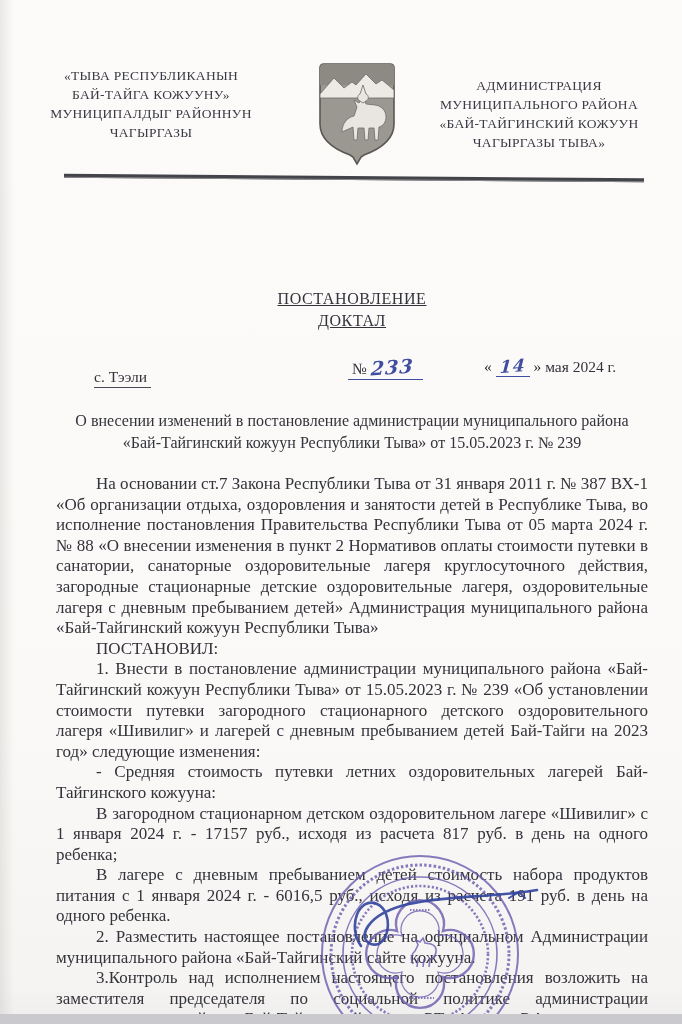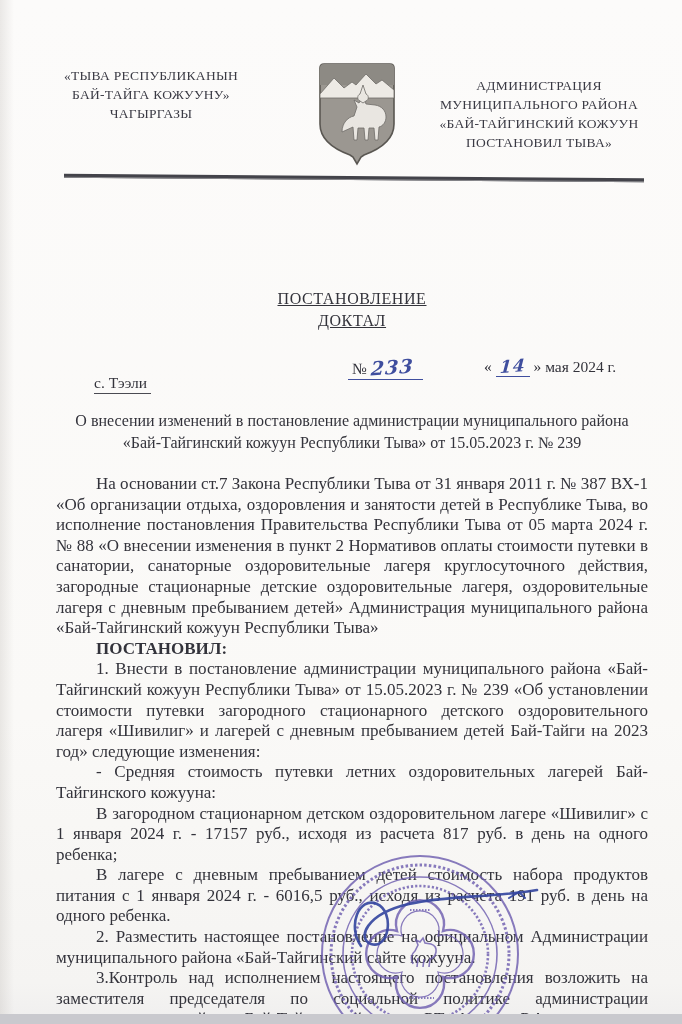--- a/index.html
+++ b/index.html
@@ -36,41 +36,41 @@
   
   .doc-title{
     margin-top:94px;
     text-align:center;
     font-size:16px;line-height:22px;letter-spacing:0.6px;
     color:#33333b;
     text-decoration:underline;
   }
   
   .meta-row{position:relative;height:30px;margin-top:22px;font-size:15.5px;}
-  .place{position:absolute;left:38px;top:20px;border-bottom:1px solid #4a4a52;padding:0 4px 1px 0;}
+  .place{position:absolute;left:38px;top:14px;border-bottom:1px solid #4a4a52;padding:0 4px 1px 0;}
   .number-group{position:absolute;left:292px;top:2px;border-bottom:1px solid #3f4e9e;padding:0 10px 1px 4px;}
   .hand{
     font-family:"DejaVu Serif", serif;
     font-style:italic;font-weight:bold;
     color:#3f4e9e;font-size:19px;
     display:inline-block;transform:rotate(-4deg) skewX(-8deg);
     letter-spacing:1px;
   }
   .date-group{position:absolute;left:428px;top:2px;}
   .date-line{display:inline-block;min-width:34px;text-align:center;border-bottom:1px solid #3f4e9e;}
   .date-group .hand{font-size:17px;}
   
   .subject{
     margin:26px auto 12px;max-width:566px;
     text-align:center;font-size:16px;line-height:22px;
   }
   
   .body-text{margin-top:20px;font-size:17px;line-height:20.6px;text-align:justify;}
   .body-text p{margin:0;text-indent:40px;}
-  .resolved{font-weight:bold;text-indent:40px;margin:0;}
+  .resolved{font-weight:normal;text-indent:40px;margin:0;}
   
   .sig-row{
     position:relative;
     display:flex;justify-content:flex-start;align-items:flex-start;
     margin-top:20px;padding:0 22px 0 79px;
     font-size:15.8px;
   }
   .stamp{position:absolute;left:318px;top:852px;width:204px;height:204px;opacity:0.82;}
   .signature-svg{position:absolute;left:333px;top:882px;width:218px;height:84px;}
   .bottom-strip{position:absolute;left:0;bottom:0;width:682px;height:10px;background:#c9c9ce;}
@@ -79,27 +79,28 @@
 </style>
 </head>
 <body>
 
 <div class="page">
 
   <div class="letterhead">
     <div class="org-block left">
       <div>«ТЫВА РЕСПУБЛИКАНЫН</div>
       <div>БАЙ-ТАЙГА КОЖУУНУ»</div>
+      <div>МУНИЦИПАЛДЫГ РАЙОННУН</div>
       <div>ЧАГЫРГАЗЫ</div>
     </div>
     <div class="org-block right">
       <div>АДМИНИСТРАЦИЯ</div>
       <div>МУНИЦИПАЛЬНОГО РАЙОНА</div>
       <div>«БАЙ-ТАЙГИНСКИЙ КОЖУУН</div>
-      <div>ПОСТАНОВИЛ ТЫВА»</div>
+      <div>ЧАГЫРГАЗЫ ТЫВА»</div>
     </div>
   </div>
 
   <svg class="emblem" viewBox="0 0 82 108">
     <path d="M8,6 H74 Q78,6 78,10 V66 Q78,86 48,97 L45,99 L41,106 L37,99 L34,97 Q4,86 4,66 V10 Q4,6 8,6 Z" fill="#9b9791" stroke="#5a5752" stroke-width="1.6"></path>
     <path d="M4,10 Q4,6 8,6 H74 Q78,6 78,10 V27 L4,27 Z" fill="#8d8a84"></path>
     <path d="M4,36 L18,20 L28,30 L36,24 L40,27 L50,16 L60,26 L66,22 L78,32 L78,40 L4,40 Z" fill="#edeae5" stroke="#6f6c68" stroke-width="0.8"></path>
     <path d="M26,74 c0,-9 6,-15 12,-16 l3,-9 -3,-7 5,3 4,-6 3,7 9,1 c7,1 11,6 11,12 c0,5 -3,9 -7,10 l-1,13 h-3 l-1,-12 h-5 l-1,12 h-3 l-1,-12 h-6 l-1,12 h-3 l-1,-13 z" fill="#e9e6e1" stroke="#6f6c68" stroke-width="0.8"></path>
     <path d="M44,36 l3,-9 3,9 c3,1 3,6 0,7 l-3,2 -3,-2 c-3,-1 -3,-6 0,-7 z" fill="#e9e6e1" stroke="#6f6c68" stroke-width="0.8"></path>
   </svg>

